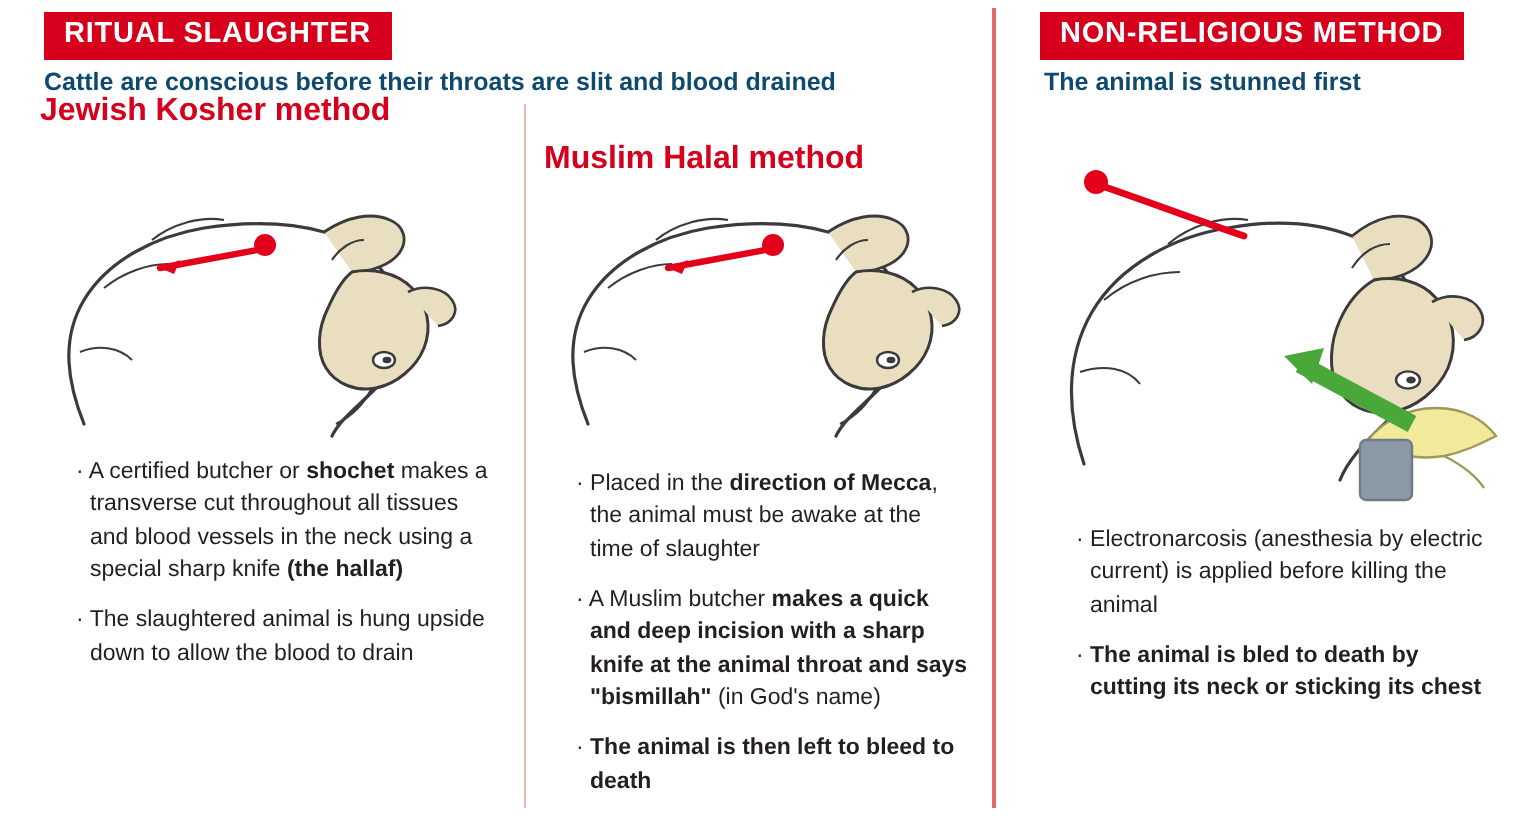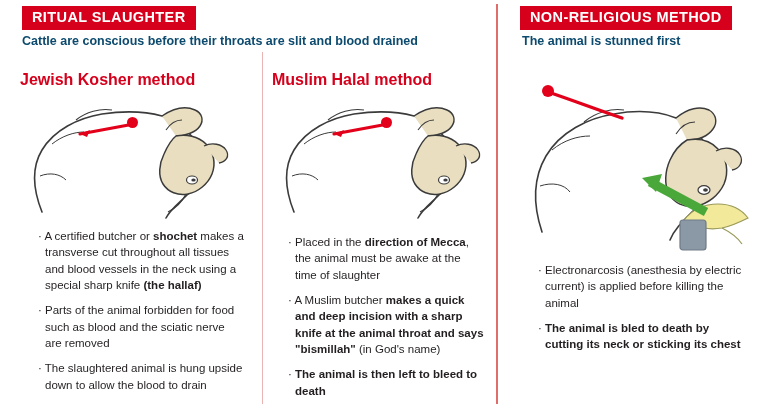--- a/index.html
+++ b/index.html
@@ -65,21 +65,21 @@
 <div class="page">
 
   <div class="left-panel">
 
     <div style="position:absolute;left:22px;top:6px;">
       <span class="banner">RITUAL SLAUGHTER</span>
     </div>
 
     <div class="subhead" style="position:absolute;left:22px;top:34px;width:460px;">Cattle are conscious before their throats are slit and blood drained</div>
 
-    <div class="method-title" style="position:absolute;left:20px;top:72px;">Jewish Kosher method</div>
+    <div class="method-title" style="position:absolute;left:20px;top:48px;">Jewish Kosher method</div>
 
     <div class="cow" style="left:16px;top:84px;">
       <svg width="230" height="140" viewBox="0 0 230 140">
         <path d="M26,128 C18,108 14,86 26,66 C38,46 62,34 86,30 C106,27 128,27 146,32 C160,36 170,44 177,54
                  C186,67 190,80 186,92 C183,101 176,106 170,112 C162,120 154,126 150,134" fill="#ffffff" stroke="#3b3b3b" stroke-width="1.6" stroke-linecap="round"></path>
         <path d="M146,32 C158,24 170,22 179,26 C186,29 188,36 184,42 C180,48 170,52 160,52" fill="#e9dfc0" stroke="#3b3b3b" stroke-width="1.4"></path>
         <path d="M160,52 C170,50 182,52 190,60 C198,68 200,80 196,90 C192,100 182,108 172,110
                  C162,112 152,108 147,100 C142,92 143,80 148,70 C152,61 156,55 160,52 Z" fill="#e9dfc0" stroke="#3b3b3b" stroke-width="1.5"></path>
         <ellipse cx="176" cy="96" rx="5.5" ry="4" fill="#ffffff" stroke="#3b3b3b" stroke-width="1.2"></ellipse>
         <ellipse cx="177.5" cy="96" rx="2.2" ry="1.6" fill="#3b3b3b"></ellipse>
@@ -95,21 +95,20 @@
     <div class="redcut" style="left:76px;top:118px;">
       <svg width="70" height="24" viewBox="0 0 70 24">
         <path d="M4,16 L58,6" stroke="#e2001a" stroke-width="3.2" stroke-linecap="round"></path>
         <path d="M4,16 L14,12 L11,19 Z" fill="#e2001a"></path>
       </svg>
     </div>
     <div class="dot" style="left:127px;top:117px;width:11px;height:11px;"></div>
 
     <div class="bullets" style="position:absolute;left:22px;top:228px;width:222px;">
       <p>· A certified butcher or <b>shochet</b> makes a transverse cut throughout all tissues and blood vessels in the neck using a special sharp knife <b>(the hallaf)</b></p>
-      <p>· Parts of the animal forbidden for food such as blood and the sciatic nerve are removed</p>
       <p>· The slaughtered animal is hung upside down to allow the blood to drain</p>
     </div>
 
     <div class="vsep2"></div>
 
     <div class="method-title" style="position:absolute;left:272px;top:60px;margin-top:12px;">Muslim Halal method</div>
 
     <div class="cow" style="left:268px;top:84px;">
       <svg width="230" height="140" viewBox="0 0 230 140">
         <path d="M26,128 C18,108 14,86 26,66 C38,46 62,34 86,30 C106,27 128,27 146,32 C160,36 170,44 177,54

